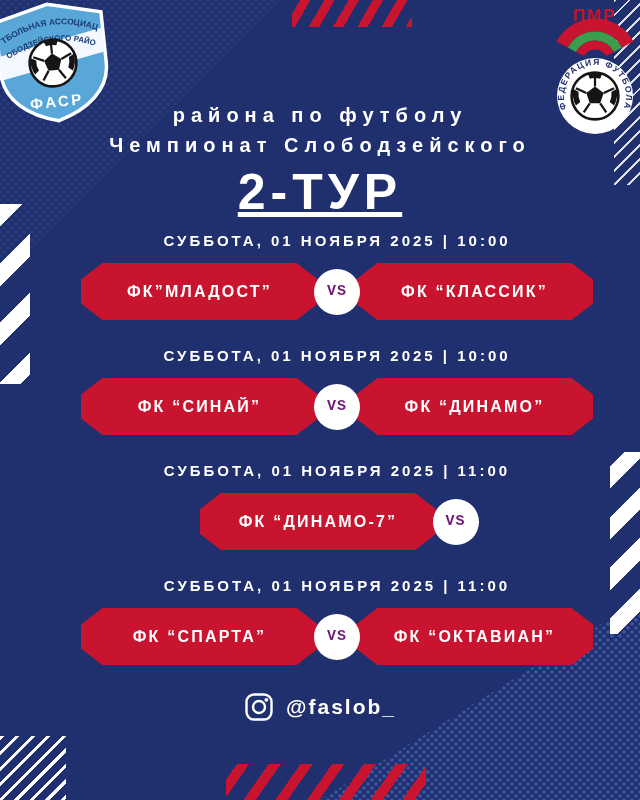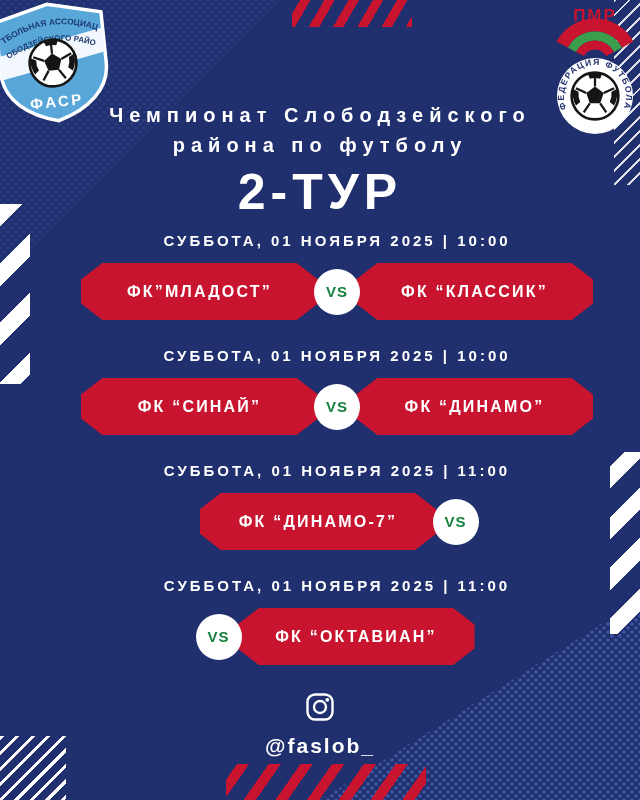--- a/index.html
+++ b/index.html
@@ -30,34 +30,34 @@
     background:repeating-linear-gradient(135deg,#fff 0 2px,transparent 2px 10px);opacity:.85;}
 
   
   .logo-fasr{position:absolute;left:-4px;top:0;width:114px;height:126px;z-index:4;
     transform:rotate(-6deg);}
   .logo-pmr{position:absolute;right:-18px;top:2px;width:126px;height:156px;z-index:4;}
 
   
   .content{position:absolute;inset:0;z-index:3;text-align:center;color:#fff;padding-top:100px;box-sizing:border-box;}
   .title-line{font-size:20px;font-weight:bold;letter-spacing:6px;line-height:30px;white-space:nowrap;}
-  .round{font-size:50px;font-weight:bold;letter-spacing:5px;margin-top:6px;line-height:52px;}
+  .round{font-size:50px;font-weight:bold;letter-spacing:5px;margin-top:6px;line-height:52px;text-decoration:underline;}
 
   .matches{margin-top:14px;}
   .match-group{margin-bottom:27px;margin-left:34px;}
   .match-date{font-size:15px;font-weight:bold;letter-spacing:3px;margin-bottom:14px;white-space:nowrap;}
   .match-row{display:flex;align-items:center;justify-content:center;}
   .team-bar{width:237px;height:57px;background:#c8142f;display:flex;align-items:center;justify-content:center;
     clip-path:polygon(9% 0%,91% 0%,100% 29%,100% 71%,91% 100%,9% 100%,0% 71%,0% 29%);}
   .team-name{font-size:16px;font-weight:bold;letter-spacing:2.2px;white-space:nowrap;}
-  .vs-circle{width:46px;height:46px;border-radius:50%;background:#fff;color:#15803d;
+  .vs-circle{width:46px;height:46px;border-radius:50%;background:#fff;color:#701a75;
     display:flex;align-items:center;justify-content:center;font-size:15px;font-weight:bold;
-    letter-spacing:1px;margin:0 -4px;position:relative;z-index:2;}
+    letter-spacing:1px;margin:0 -4px;position:relative;z-index:2;font-family:Liberation Mono, monospace;}
 
-  .footer{margin-top:9px;display:flex;align-items:center;justify-content:center;gap:12px;flex-direction:column;}
+  .footer{margin-top:9px;display:flex;align-items:center;justify-content:center;gap:12px;}
   .ig-handle{font-size:21px;font-weight:bold;letter-spacing:2px;color:#fff;}
 </style>
 </head>
 <body>
 
 <div class="poster">
 
   <div class="dots dots-top-left"></div>
   <div class="dots dots-bottom-right"></div>
   <div class="stripes-red-top"></div>
@@ -115,22 +115,22 @@
     </g>
     <circle cx="63" cy="94" r="38" fill="#ffffff"></circle>
     <use href="#ball" x="37" y="68" width="52" height="52"></use>
     <path id="pmrRing" d="M 34 105 A 31 31 0 1 1 92 105" fill="none"></path>
     <text font-size="8.6" font-weight="bold" fill="#202f6d" letter-spacing="1.4">
       <textPath href="#pmrRing" startOffset="50%" text-anchor="middle">ФЕДЕРАЦИЯ ФУТБОЛА</textPath>
     </text>
   </svg>
 
   <div class="content">
+    <div class="title-line">района по футболу</div>
     <div class="title-line">Чемпионат Слободзейского</div>
-    <div class="title-line">района по футболу</div>
     <div class="round">2-ТУР</div>
 
     <div class="matches">
 
       <div class="match-group">
         <div class="match-date">СУББОТА, 01 НОЯБРЯ 2025 | 10:00</div>
         <div class="match-row">
           <div class="team-bar">
             <span class="team-name">ФК”МЛАДОСТ”</span>
           </div>
@@ -160,20 +160,23 @@
           <div class="team-bar">
             <span class="team-name">ФК “ДИНАМО-7”</span>
           </div>
           <div class="vs-circle">VS</div>
         </div>
       </div>
 
       <div class="match-group">
         <div class="match-date">СУББОТА, 01 НОЯБРЯ 2025 | 11:00</div>
         <div class="match-row">
+          <div class="team-bar">
+            <span class="team-name">ФК “СПАРТА”</span>
+          </div>
           <div class="vs-circle">VS</div>
           <div class="team-bar">
             <span class="team-name">ФК “ОКТАВИАН”</span>
           </div>
         </div>
       </div>
 
     </div>
 
     <div class="footer">

